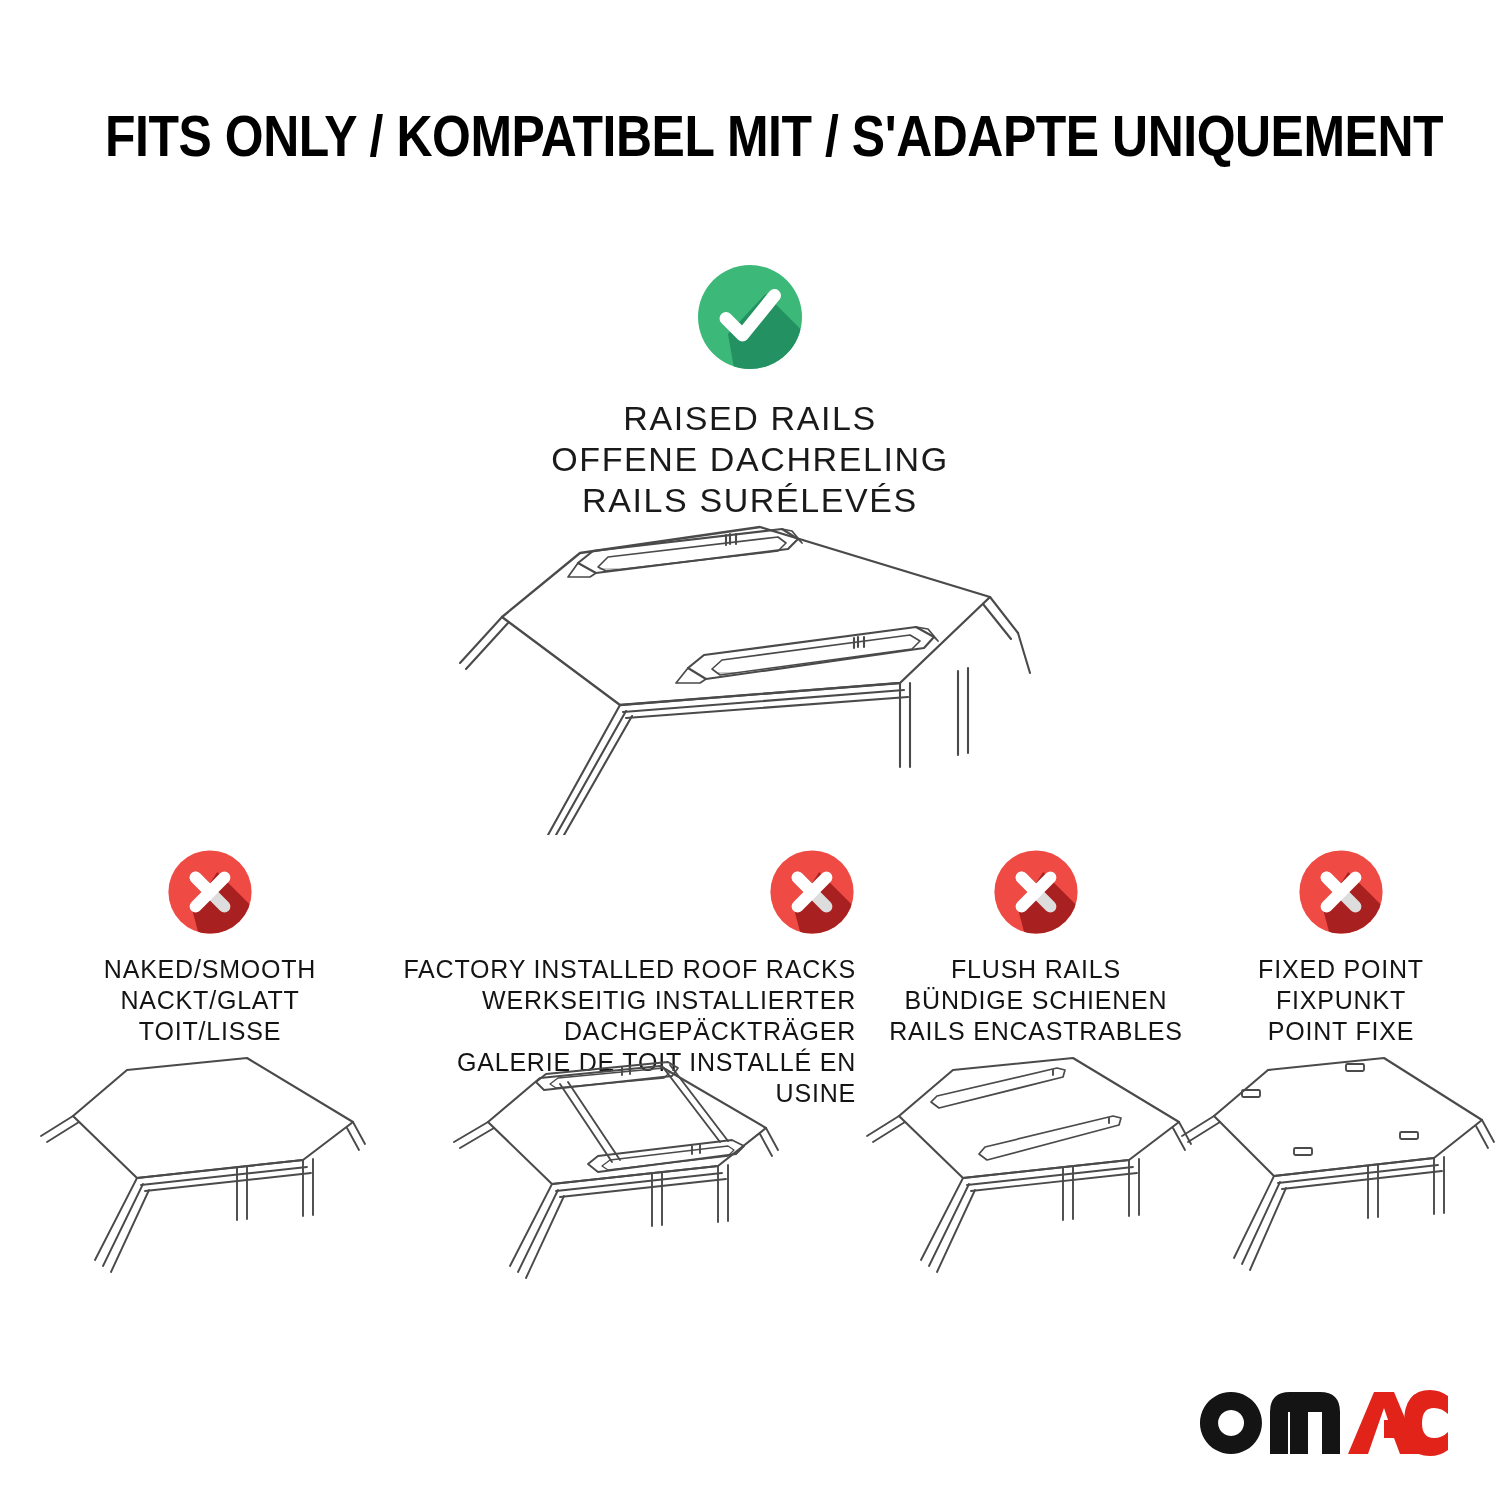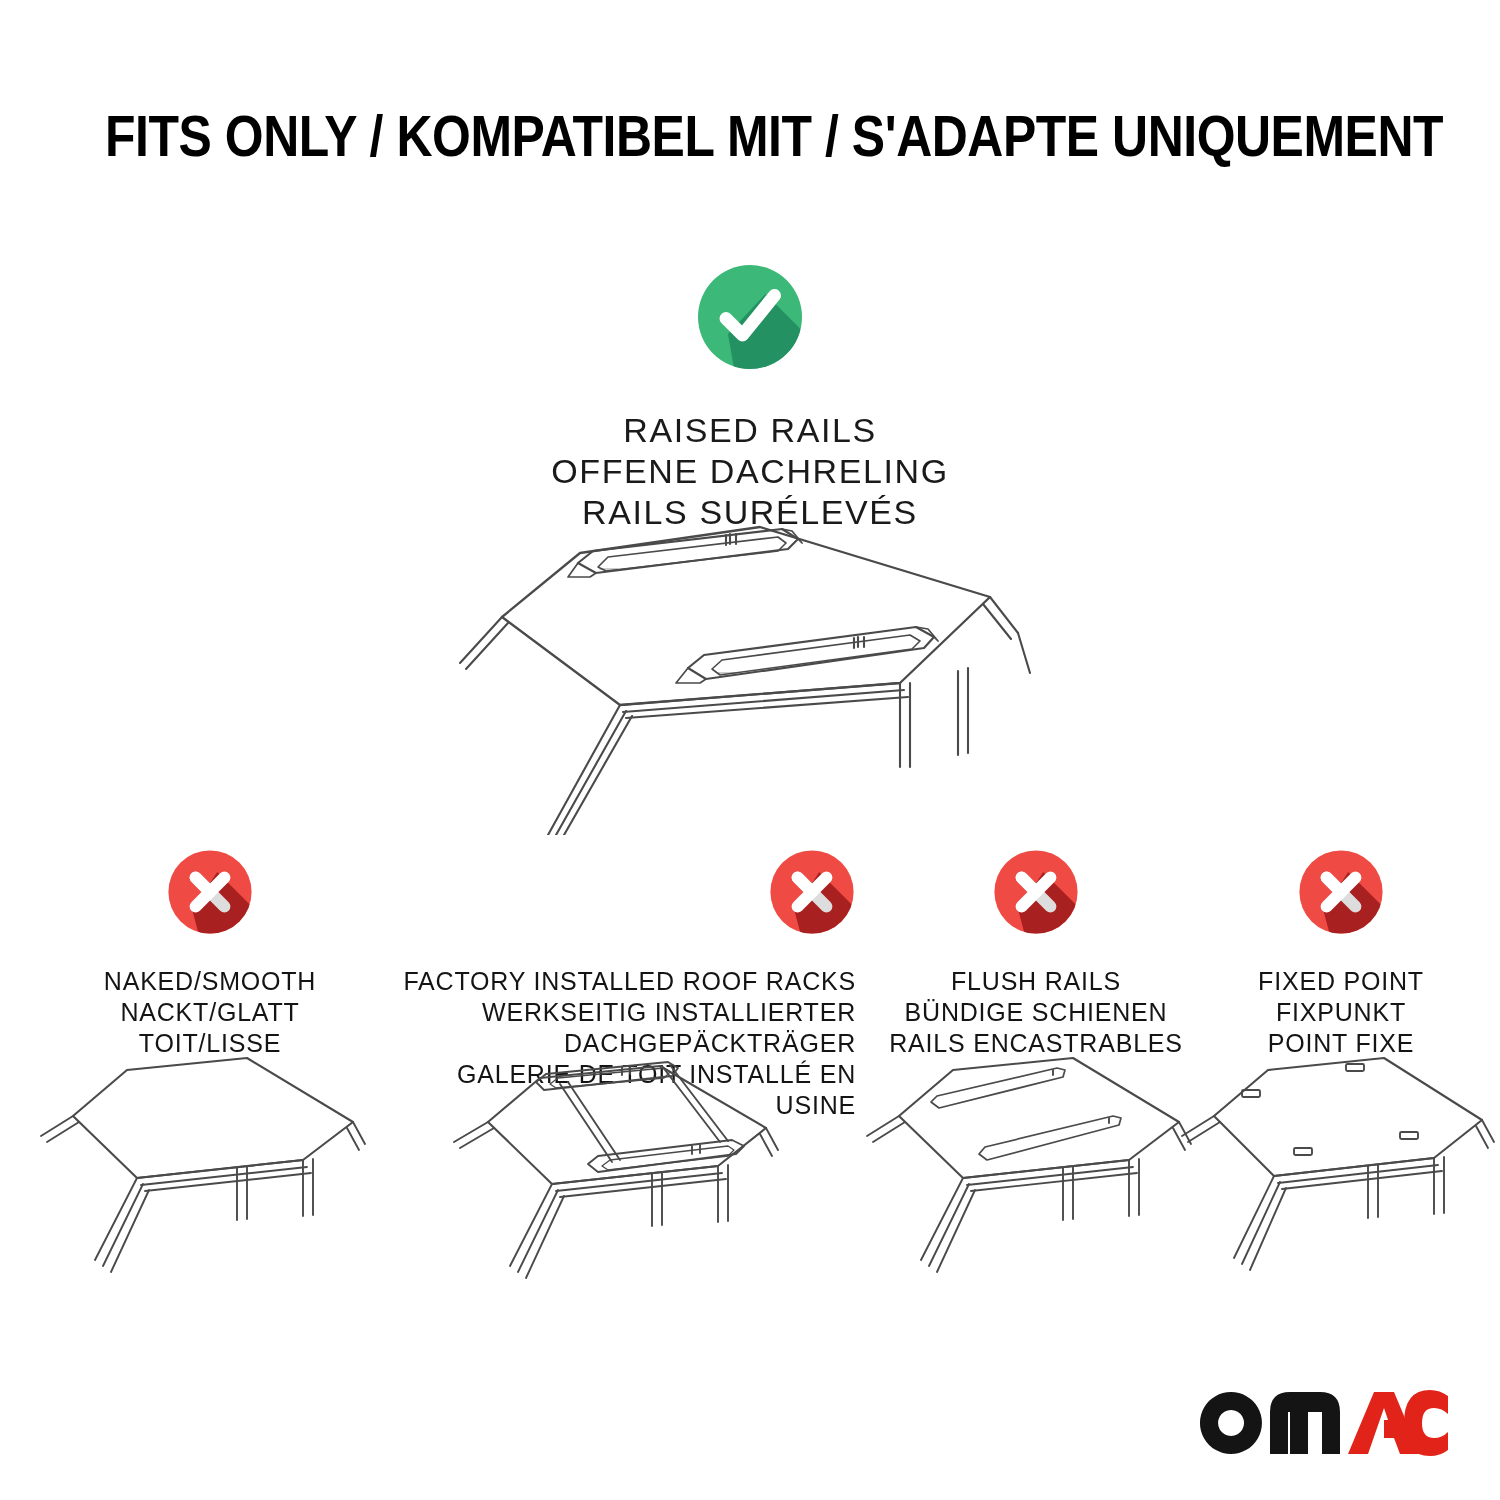--- a/index.html
+++ b/index.html
@@ -40,21 +40,21 @@
     left: 450px;
     top: 262px;
     width: 600px;
     text-align: center;
   }
   .icon-wrap {
     display: block;
     margin: 0 auto;
   }
   #primary-label {
-    margin-top: 34px;
+    margin-top: 22px;
     font-size: 34px;
     line-height: 41px;
     letter-spacing: 1.6px;
     font-weight: 400;
     color: #1a1a1a;
     white-space: pre-line;
   }
   #primary-art {
     position: absolute;
     left: 430px;
@@ -74,21 +74,21 @@
   .col {
     position: absolute;
     top: 0;
     text-align: center;
   }
   .col .xicon {
     display: block;
     margin: 0 auto;
   }
   .col .col-label {
-    margin-top: 26px;
+    margin-top: 14px;
     font-size: 25px;
     line-height: 31px;
     letter-spacing: 0.8px;
     font-weight: 400;
     color: #141414;
     white-space: pre-line;
   }
   .col .col-art {
     position: absolute;
     left: 50%;

